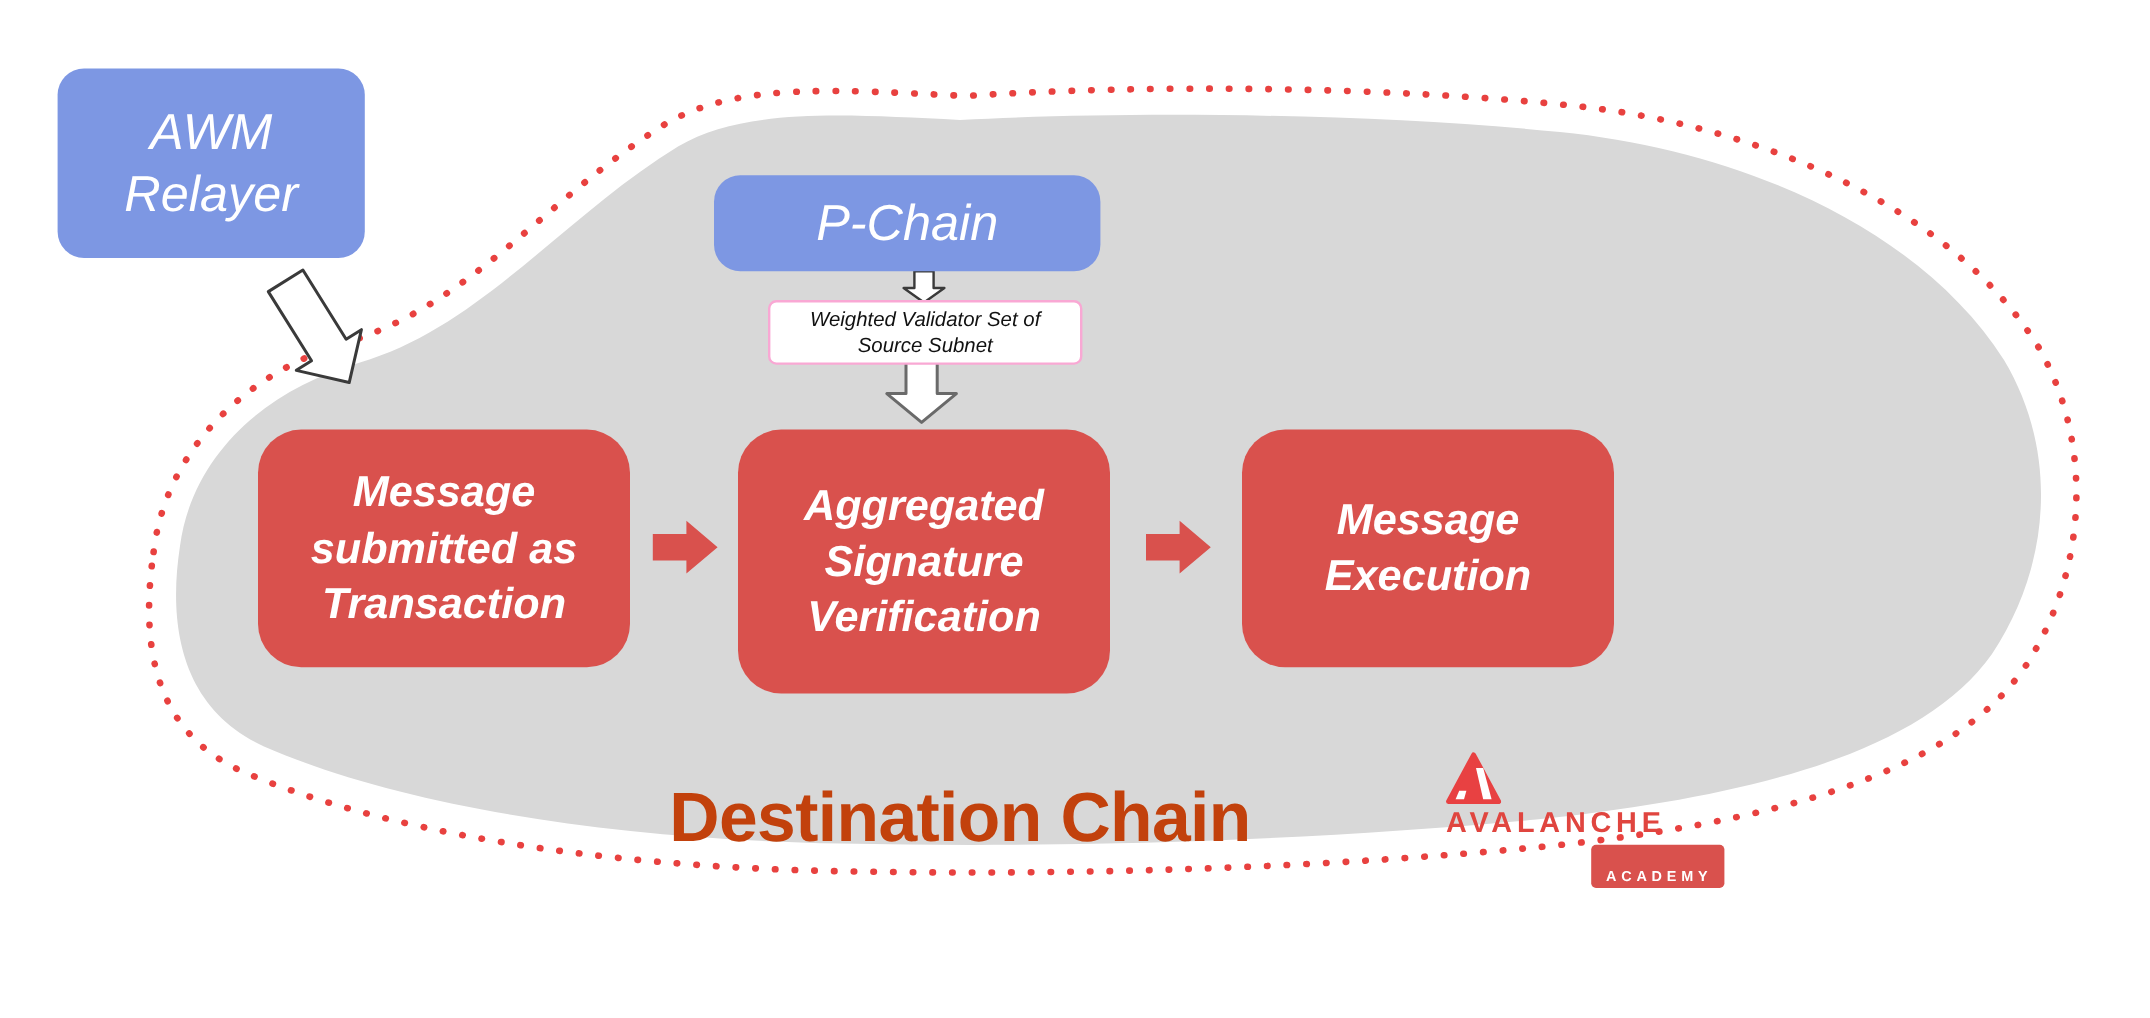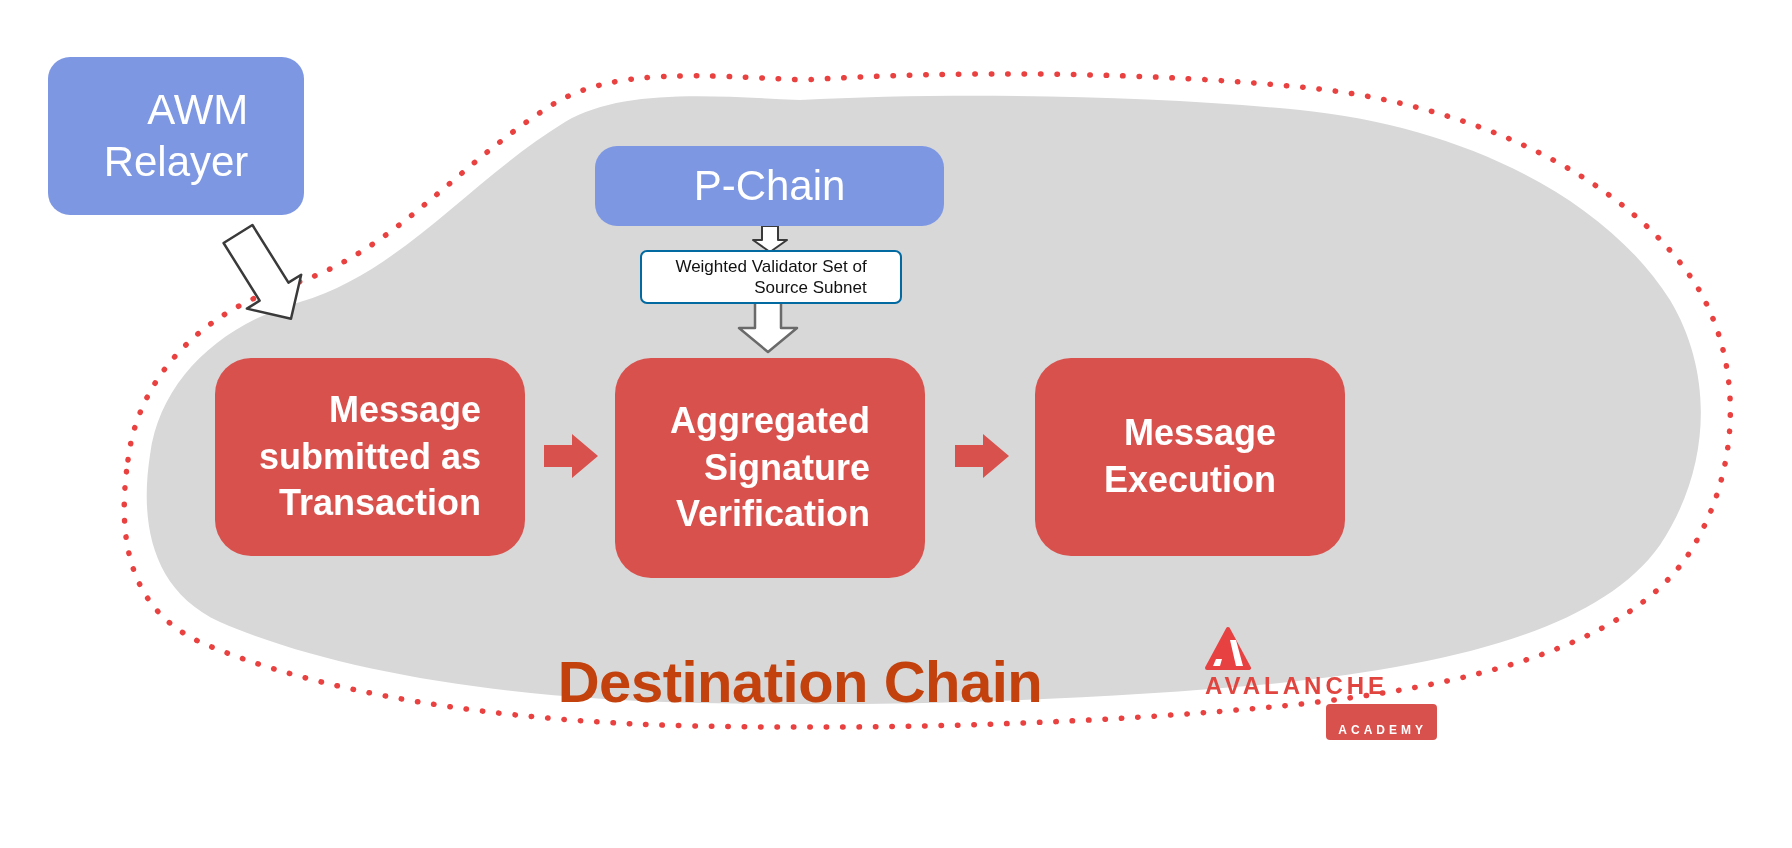--- a/index.html
+++ b/index.html
@@ -19,38 +19,39 @@
     position: absolute;
     left: 0; top: 0;
     width: 1792px;
     height: 848px;
   }
   .node {
     position: absolute;
     display: flex;
     align-items: center;
     justify-content: center;
-    text-align: right;
+    text-align: center;
     box-sizing: border-box;
+    font-style: italic;
   }
   .multiline { white-space: pre-line; }
   .blue-node {
     background: #7D97E3;
     color: #ffffff;
     font-size: 42px;
     font-weight: 400;
     border-radius: 22px;
     line-height: 1.25;
   }
   .awm { left: 48px; top: 57px; width: 256px; height: 158px; }
-  .pchain { left: 595px; top: 146px; width: 349px; height: 80px; }
+  .pchain { left: 595px; top: 146px; width: 322px; height: 80px; }
   .validator {
     left: 640px; top: 250px; width: 262px; height: 54px;
     background: #ffffff;
-    border: 2px solid #0369a1;
+    border: 2px solid #f9a8d4;
     border-radius: 7px;
     color: #111111;
     font-size: 17px;
     line-height: 1.25;
   }
   .red-node {
     background: #D9514D;
     color: #ffffff;
     font-size: 36px;
     font-weight: 700;

